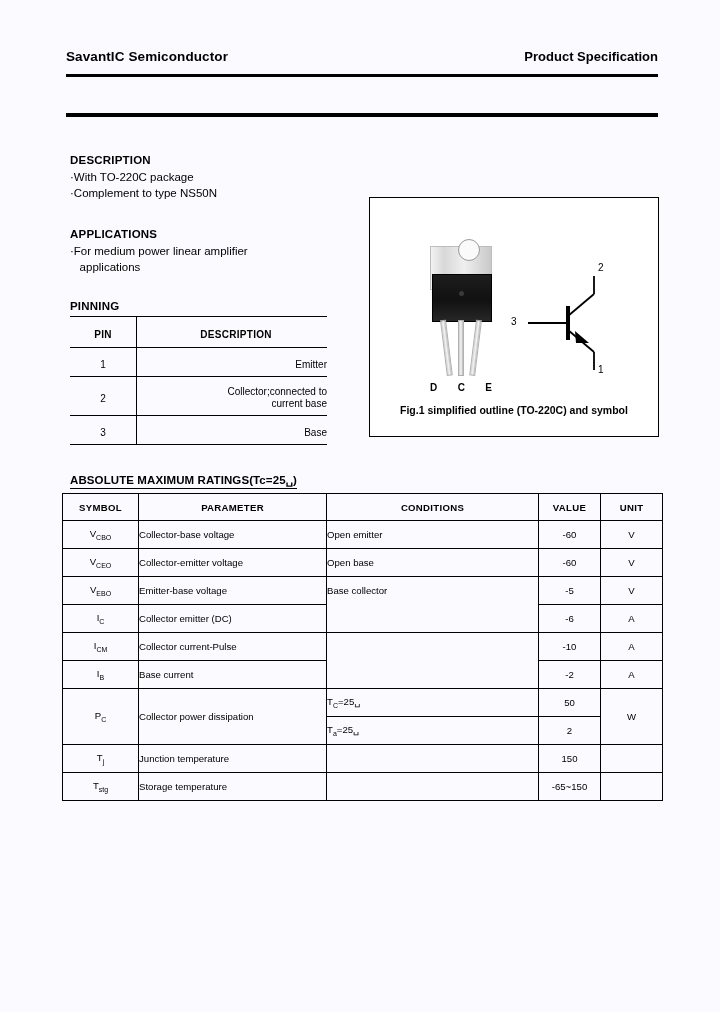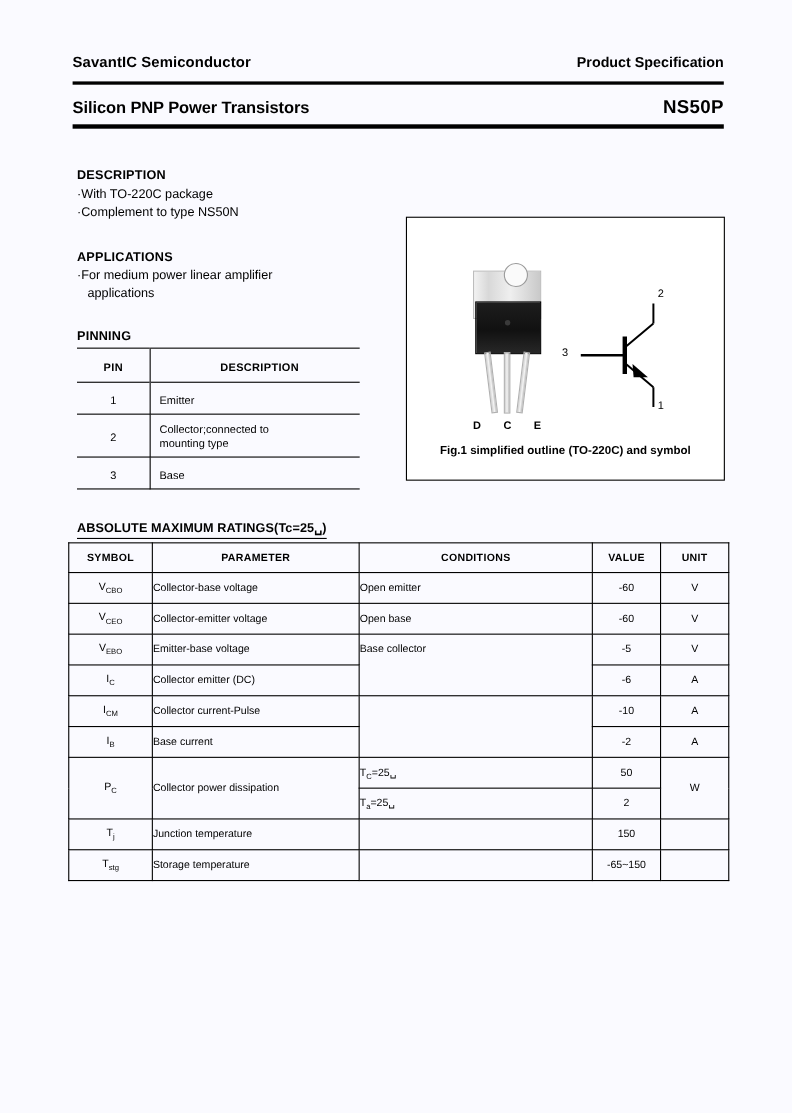--- a/index.html
+++ b/index.html
@@ -120,21 +120,21 @@
     letter-spacing: 0.3px;
     height: 20px;
   }
   table.pin .c-pin {
     width: 66px;
     text-align: center;
     border-right: 1.4px solid #000;
   }
   table.pin .c-desc {
     padding-left: 8px;
-    text-align: left;
+    text-align: right;
   }
   table.pin tr.hdr { border-top: 1.4px solid #000; border-bottom: 1.4px solid #000; }
   table.pin tr.body td { border-bottom: 1.2px solid #000; height: 18px; }
   table.pin tr.r2 td { height: 28px; }
   .desc-two { line-height: 12px; }
 
   
   #figure-box {
     position: absolute;
     left: 369px; top: 197px;
@@ -257,24 +257,20 @@
 </head>
 <body>
 
 <div class="page">
 
   <div class="hdr-row">
     <span class="hdr-left">SavantIC Semiconductor</span>
     <span class="hdr-right">Product Specification</span>
   </div>
   <div class="rule-thick rule-a"></div>
-  <div class="title-row">
-    <span class="title-left">Silicon PNP Power Transistors</span>
-    <span class="title-right">NS50P</span>
-  </div>
   <div class="rule-thick rule-b"></div>
 
   <div id="description-block">
     <div class="sec-head">DESCRIPTION</div>
     <div class="body-line">·With TO-220C package</div>
     <div class="body-line">·Complement to type NS50N</div>
   </div>
 
   <div id="applications-block">
     <div class="sec-head">APPLICATIONS</div>
@@ -291,21 +287,21 @@
         <th class="c-desc" style="text-align:center">DESCRIPTION</th>
       </tr>
       <tr class="body">
         <td class="c-pin">1</td>
         <td class="c-desc">Emitter</td>
       </tr>
       <tr class="body r2">
         <td class="c-pin">2</td>
         <td class="c-desc">
           <div class="desc-two">Collector;connected to</div>
-          <div class="desc-two">mounting type</div>
+          <div class="desc-two">current base</div>
         </td>
       </tr>
       <tr class="body">
         <td class="c-pin">3</td>
         <td class="c-desc">Base</td>
       </tr>
     </tbody>
       </table>
   </div>
 

